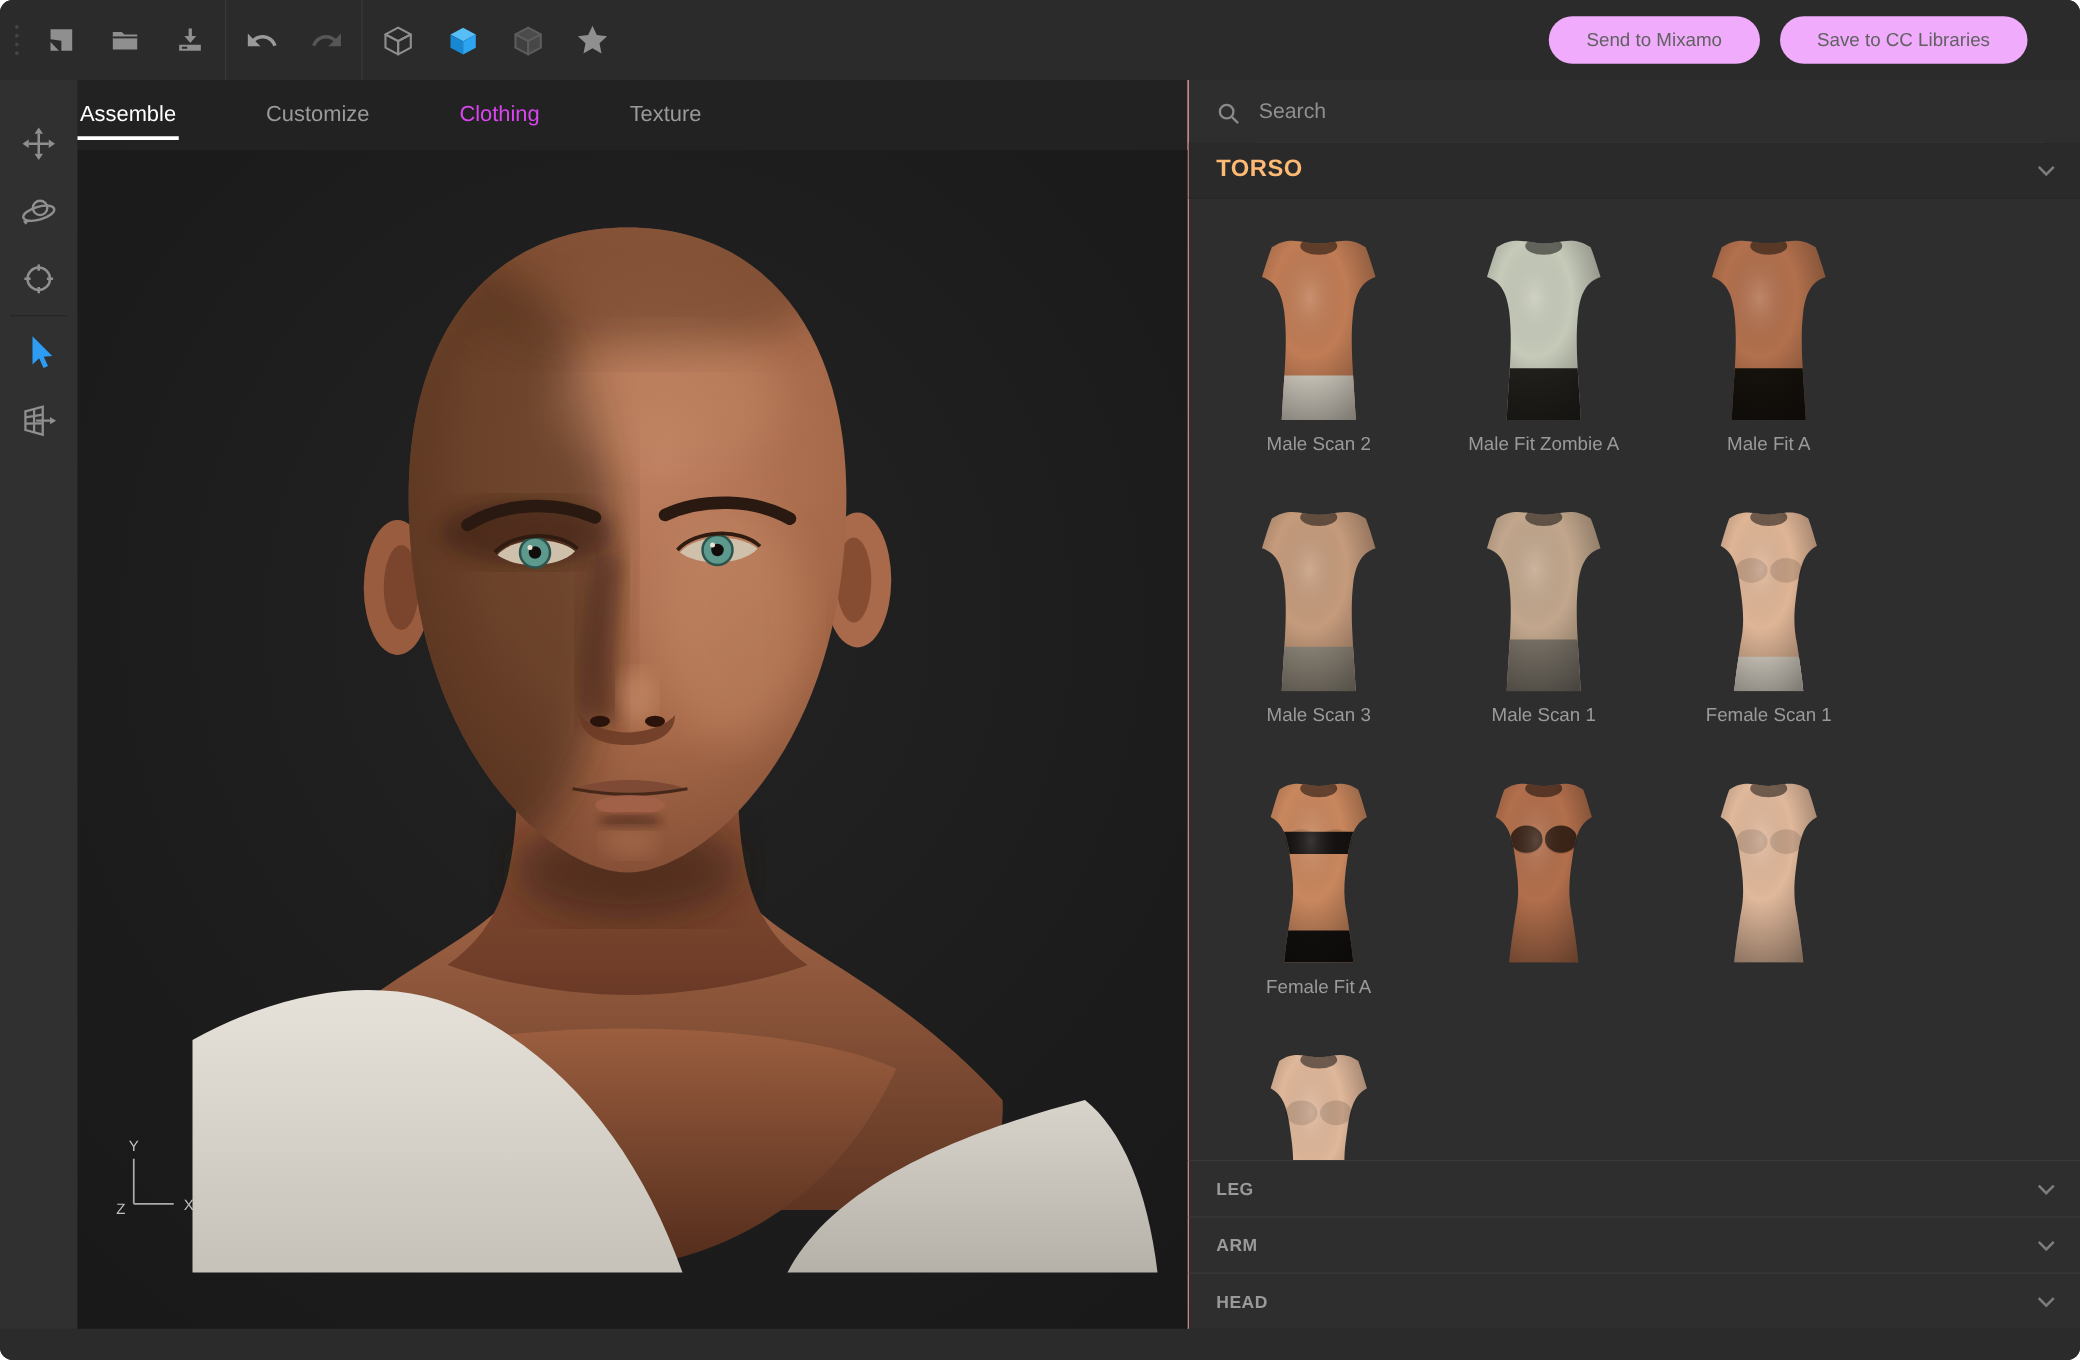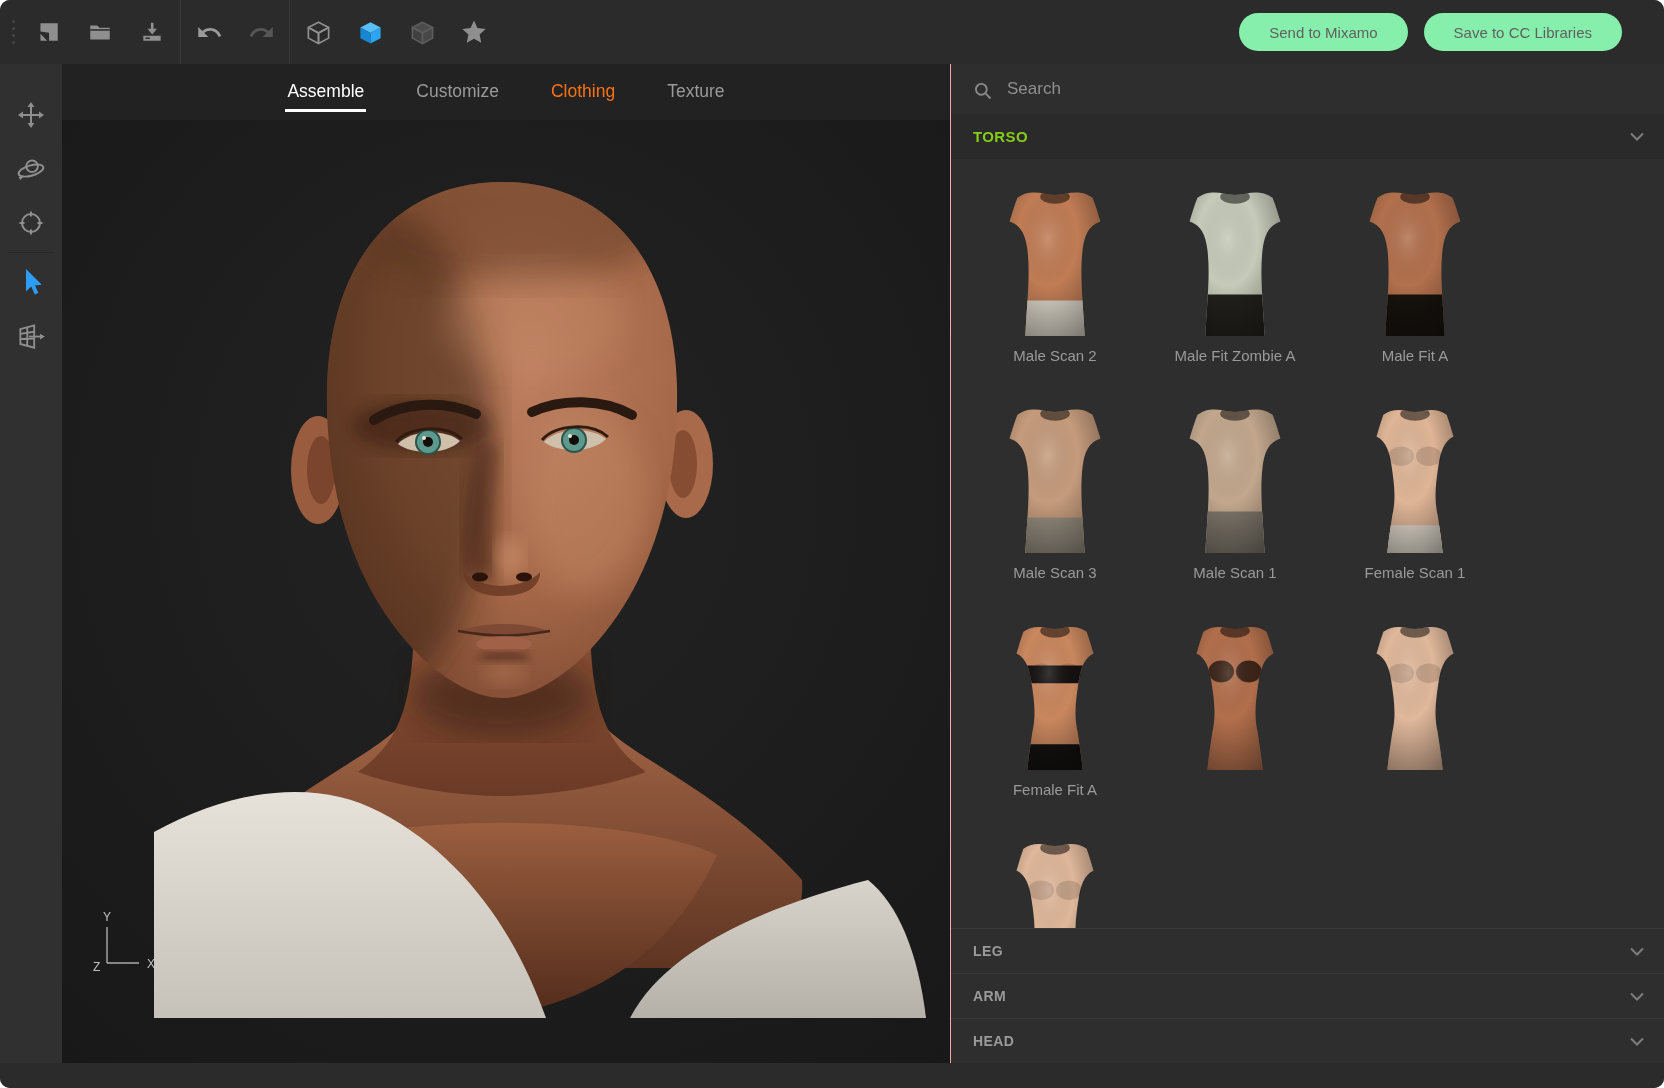--- a/index.html
+++ b/index.html
@@ -6,50 +6,50 @@
   .app{position:relative;width:1664px;height:1088px;background:#2c2c2c;border-radius:10px;overflow:hidden;
        -webkit-font-smoothing:antialiased;}
   
   .toolbar{height:64px;background:#2b2b2b;display:flex;align-items:center;}
   .grip{width:18px;height:64px;display:flex;flex-direction:column;justify-content:center;align-items:center;gap:4px;margin-left:4px;}
   .grip i{width:3px;height:3px;border-radius:50%;background:#454545;display:block;}
   .tb-btn{width:52px;height:64px;display:flex;align-items:center;justify-content:center;background:none;border:none;cursor:pointer;padding:0;}
   .tb-btn svg{display:block;}
   .tb-sep{width:1px;height:64px;background:#383838;margin:0 2px;}
   .tb-spacer{flex:1;}
-  .pill{height:38px;border-radius:19px;background:#86efac;border:none;color:#616161;font-size:15px;
+  .pill{height:38px;border-radius:19px;background:#f0abfc;border:none;color:#616161;font-size:15px;
         font-family:"Liberation Sans",sans-serif;padding:0 30px;margin-left:16px;cursor:default;}
   .pill:last-child{margin-right:42px;}
   
   .main{display:flex;height:999px;}
   .toolrail{width:62px;background:#303030;display:flex;flex-direction:column;align-items:center;padding-top:24px;}
   .rail-btn{width:62px;height:54px;display:flex;align-items:center;justify-content:center;background:none;border:none;cursor:pointer;padding:0;}
   .rail-div{width:46px;height:1px;background:#272727;margin:2px 0;}
   .stage{flex:1;display:flex;flex-direction:column;min-width:0;}
   
-  .tabs{height:56px;background:#222222;display:flex;align-items:center;justify-content:center;gap:48px;}
+  .tabs{height:56px;background:#222222;display:flex;align-items:center;justify-content:flex-start;gap:68px;}
   .tab{position:relative;background:none;border:none;font-size:17.5px;color:#9a9a9a;cursor:pointer;
        font-family:"Liberation Sans",sans-serif;padding:16px 2px 17px 2px;}
   .tab.active{color:#ffffff;}
   .tab.active::after{content:"";position:absolute;left:0;right:0;bottom:7px;height:3px;background:#ffffff;}
-  .tab.disabled{color:#f97316;}
+  .tab.disabled{color:#d946ef;}
   
   .viewport{flex:1;position:relative;background:#1d1d1d;overflow:hidden;}
   .viewport svg{position:absolute;inset:0;}
   
   .panel{width:714px;background:#2e2e2e;border-left:1px solid #fca5a5;display:flex;flex-direction:column;box-sizing:border-box;}
   .search-row{height:50px;display:flex;align-items:center;padding:0 28px 0 22px;flex:none;}
   .search-row .s-icon{flex:none;margin-right:12px;margin-top:4px;}
   .search-input-wrap{flex:1;border-bottom:1px solid #464646;height:100%;display:flex;align-items:center;}
   .search-input{flex:1;background:transparent;border:none;outline:none;color:#cfcfcf;font-size:17px;
                 font-family:"Liberation Sans",sans-serif;}
   .search-input::placeholder{color:#8f8f8f;}
   .sec-head{height:45px;display:flex;align-items:center;padding:0 20px 0 22px;flex:none;box-sizing:border-box;}
   .sec-head.first{background:#2a2a2a;border-bottom:1px solid #272727;}
-  .sec-head .sec-label{font-size:15px;font-weight:bold;letter-spacing:.4px;color:#84cc16;}
+  .sec-head .sec-label{font-size:19px;font-weight:bold;letter-spacing:.4px;color:#fdba74;}
   .sec-head.dim .sec-label{color:#9a9a9a;font-size:14px;}
   .sec-head .chev{margin-left:auto;}
   .sec-head.dim{border-top:1px solid #3a3a3a;}
   .thumb-viewport{height:769px;overflow:hidden;flex:none;}
   .thumb-grid{display:grid;grid-template-columns:repeat(3,180px);margin-left:14px;}
   .thumb-cell{width:180px;height:217px;display:flex;flex-direction:column;align-items:center;padding-top:27px;
               box-sizing:border-box;cursor:pointer;}
   .thumb-cell svg{width:120px;height:150px;display:block;}
   .thumb-label{margin-top:11px;font-size:15px;color:#9a9a9a;white-space:nowrap;}
   .bottom-strip{height:25px;background:#2b2b2b;}

